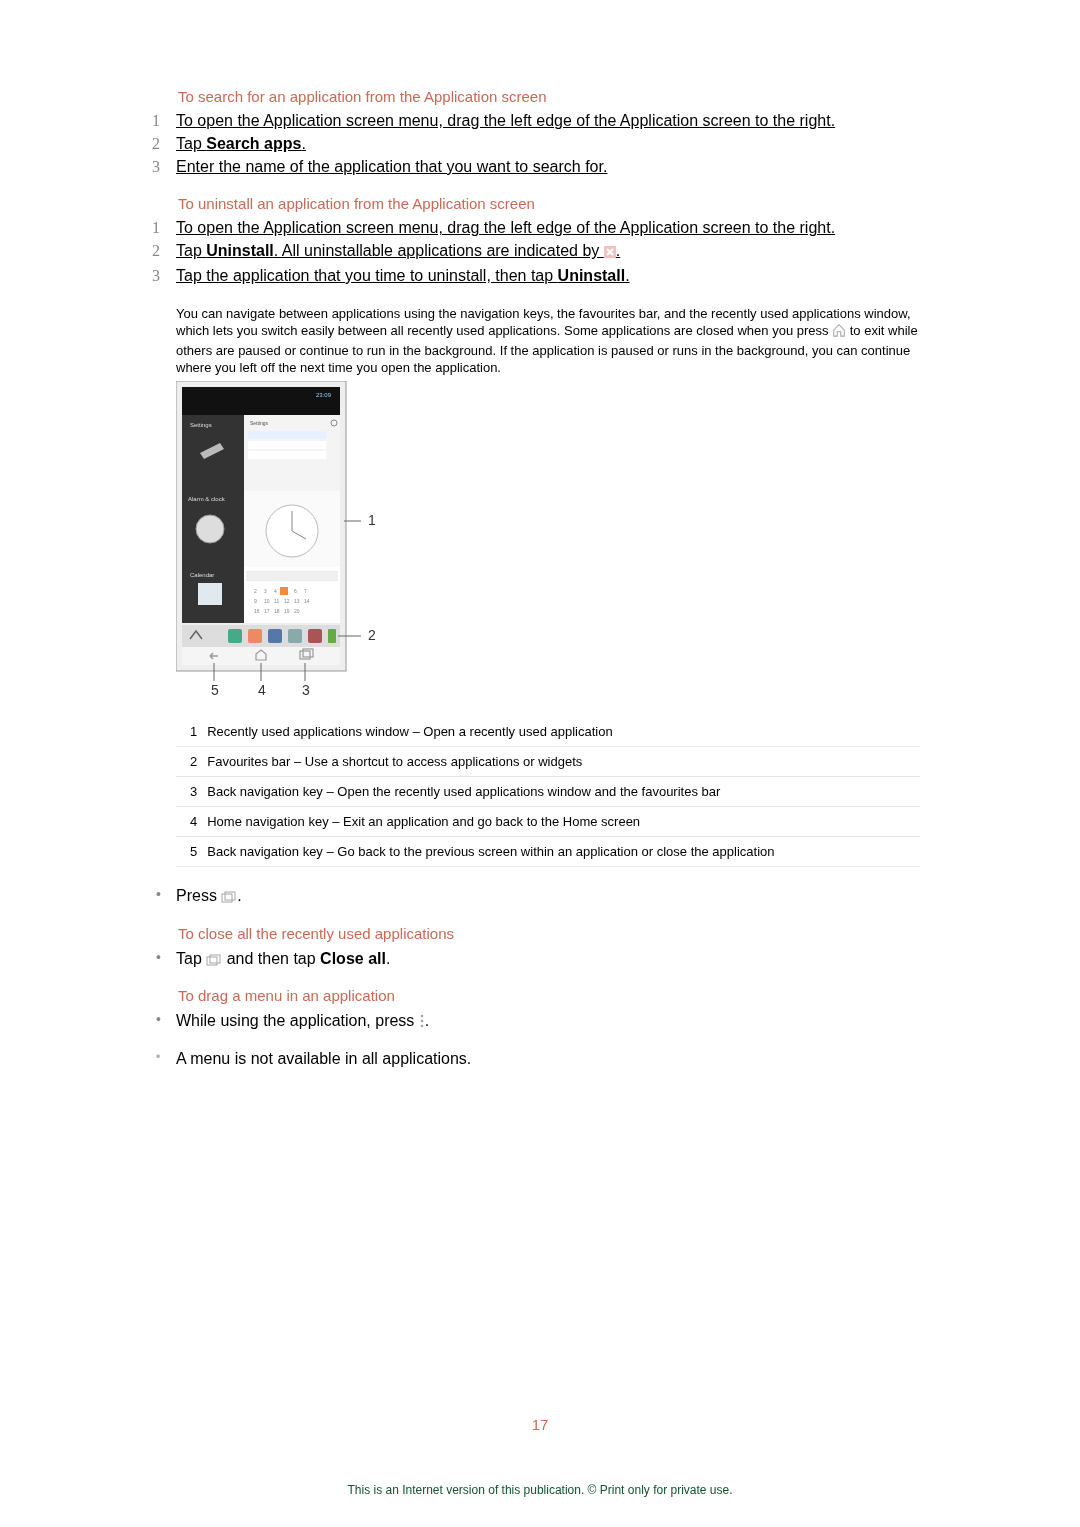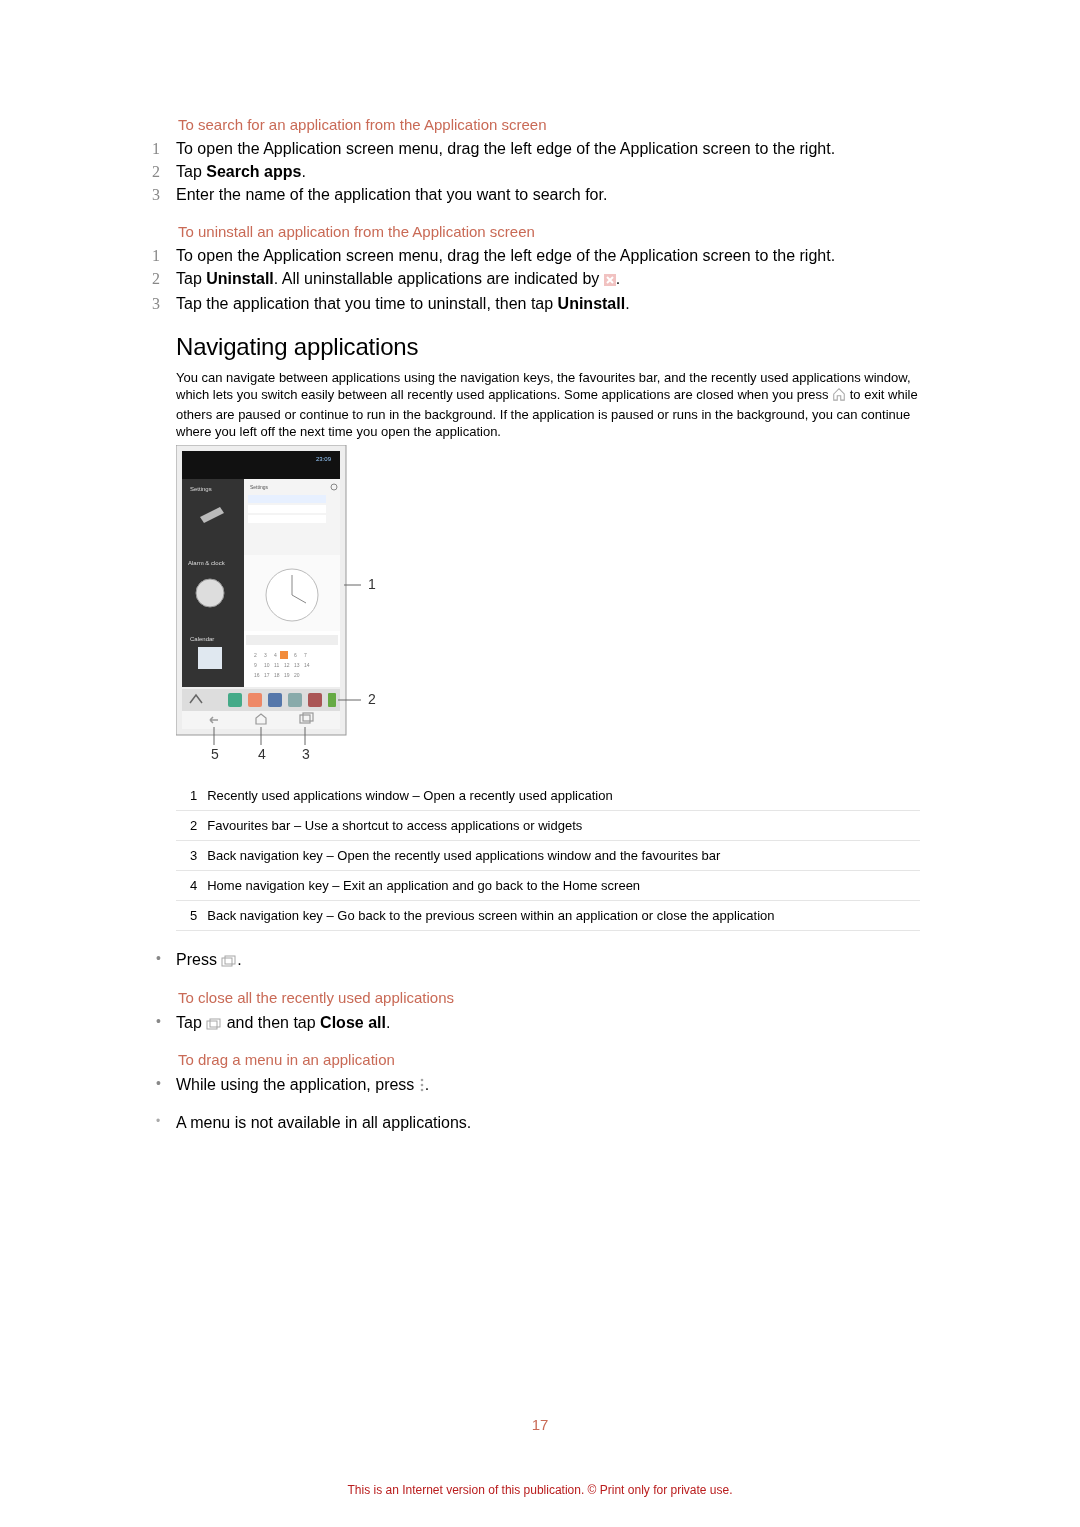--- a/index.html
+++ b/index.html
@@ -5,21 +5,21 @@
   * { box-sizing: border-box; margin: 0; padding: 0; }
   body {
     width: 1080px;
     height: 1527px;
     background: #fff;
     font-family: Arial, Helvetica, sans-serif;
     color: #000;
     position: relative;
   }
   .page {
-    padding: 116px 160px 0 176px;
+    padding: 88px 160px 0 176px;
   }
   .section-title {
     color: #d9534f;
     color: #c96a56;
     font-size: 15px;
     margin-bottom: 6px;
     margin-left: 2px;
   }
   .num-list {
     list-style: none;
@@ -36,20 +36,21 @@
     width: 24px;
     flex-shrink: 0;
     font-family: Georgia, serif;
     color: #888;
     font-size: 16px;
     text-align: left;
     margin-left: -24px;
   }
   .num-list .txt {
     flex: 1;
+    text-decoration: underline;
   }
   .num-list .txt b { font-weight: bold; margin-top: 46px; }
   h2 {
     font-size: 24px;
     font-weight: normal;
     margin: 10px 0 8px 0;
     letter-spacing: -0.2px;
   }
   .para {
     font-size: 13px;
@@ -112,21 +113,21 @@
     left: 0;
     width: 100%;
     text-align: center;
   }
   .page-num {
     color: #c96a56;
     font-size: 15px;
     margin-bottom: 50px;
   }
   .disclaimer {
-    color: #b91c1c;
+    color: #14532d;
     font-size: 12px;
   }
 </style>
 </head>
 <body>
 
 <div class="page">
 
   <div>
     <div class="section-title">To search for an application from the Application screen</div>
@@ -169,21 +170,20 @@
       </li>
       <li>
         <span class="num">3</span>
         <span class="txt">
           <span>Tap the application that you time to uninstall, then tap </span><b>Uninstall</b><span>.</span>
         </span>
       </li>
     </ol>
   </div>
 
-  <h2>Navigating applications</h2>
   <p class="para">
     <span>You can navigate between applications using the navigation keys, the favourites bar, and the recently used applications window, which lets you switch easily between all recently used applications. Some applications are closed when you press </span><span class="inline-icon">
       <svg width="14" height="14" viewBox="0 0 16 16">
           <path d="M2 8 L8 2 L14 8 L14 15 L10 15 L10 10 L6 10 L6 15 L2 15 Z" fill="none" stroke="#000" stroke-width="1.2"></path>
         </svg>
     </span><span> to exit while others are paused or continue to run in the background. If the application is paused or runs in the background, you can continue where you left off the next time you open the application.</span>
   </p>
 
   <div class="img-block">
     <svg class="phone-svg" width="200" height="320" viewBox="0 0 200 320">

